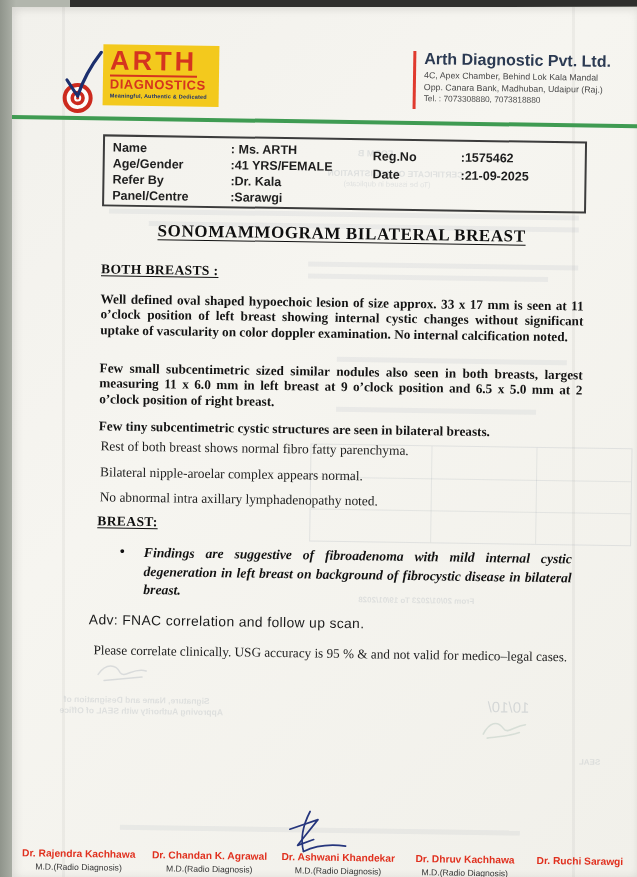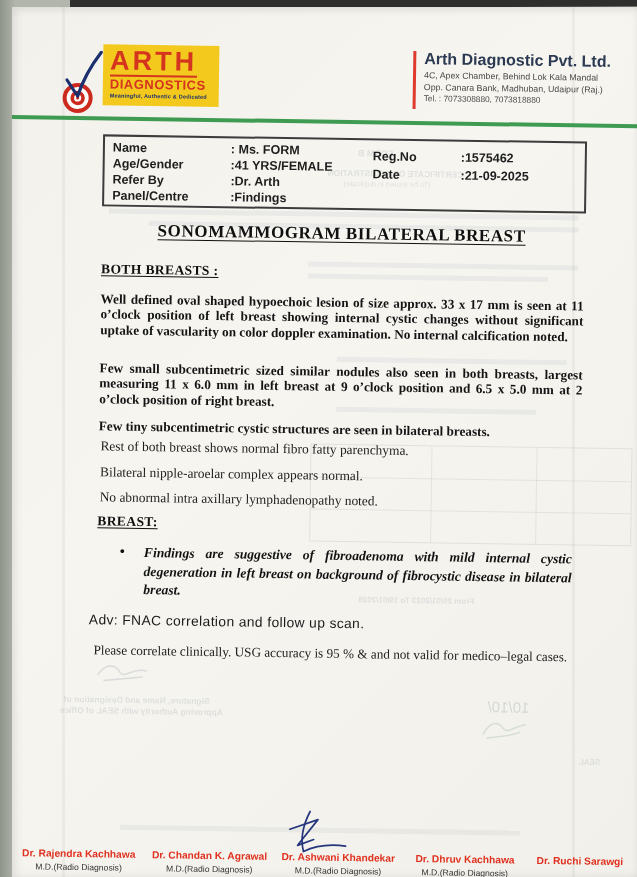--- a/index.html
+++ b/index.html
@@ -128,24 +128,24 @@
     <div class="ghost" style="left:578px;top:742px;font-size:8px;font-weight:bold;">SEAL</div>
     <div class="ghost" style="left:486px;top:684px;font-size:15px;opacity:0.22;">10/10/</div>
     <div class="ghost-scribble" style="left:478px;top:702px;opacity:0.18;">
       <svg width="50" height="26" viewBox="0 0 50 26">
           <path d="M4 18 C10 6 18 4 24 12 C28 18 34 10 46 8 M8 22 C18 20 30 20 40 16" stroke="#5f8a7a" stroke-width="1.6" fill="none" stroke-linecap="round"></path>
         </svg>
     </div>
     <div class="ghost-bar" style="left:120px;top:816px;width:400px;height:5px;"></div>
 
     <div class="patient-box">
-      <div class="pfield" style="left:8px;top:3px;"><span class="plabel" style="width:118px;display:inline-block;">Name</span><span class="pvalue">: Ms. FORM</span></div>
+      <div class="pfield" style="left:8px;top:3px;"><span class="plabel" style="width:118px;display:inline-block;">Name</span><span class="pvalue">: Ms. ARTH</span></div>
       <div class="pfield" style="left:8px;top:19px;"><span class="plabel" style="width:118px;display:inline-block;">Age/Gender</span><span class="pvalue">:41 YRS/FEMALE</span></div>
-      <div class="pfield" style="left:8px;top:35px;"><span class="plabel" style="width:118px;display:inline-block;">Refer By</span><span class="pvalue">:Dr. Arth</span></div>
-      <div class="pfield" style="left:8px;top:51px;"><span class="plabel" style="width:118px;display:inline-block;">Panel/Centre</span><span class="pvalue">:Findings</span></div>
+      <div class="pfield" style="left:8px;top:35px;"><span class="plabel" style="width:118px;display:inline-block;">Refer By</span><span class="pvalue">:Dr. Kala</span></div>
+      <div class="pfield" style="left:8px;top:51px;"><span class="plabel" style="width:118px;display:inline-block;">Panel/Centre</span><span class="pvalue">:Sarawgi</span></div>
       <div class="pfield" style="left:268px;top:8px;"><span class="plabel" style="width:88px;display:inline-block;">Reg.No</span><span class="pvalue">:1575462</span></div>
       <div class="pfield" style="left:268px;top:26px;"><span class="plabel" style="width:88px;display:inline-block;">Date</span><span class="pvalue">:21-09-2025</span></div>
     </div>
 
     <div class="title">SONOMAMMOGRAM BILATERAL BREAST</div>
 
     <div class="sec-head" style="top:253px;">BOTH BREASTS :</div>
 
     <div class="para" style="top:283px;">Well defined oval shaped hypoechoic lesion of size approx. 33 x 17 mm is seen at 11 o’clock position of left breast showing internal cystic changes without significant uptake of vascularity on color doppler examination. No internal calcification noted.</div>
     <div class="para" style="top:352px;">Few small subcentimetric sized similar nodules also seen in both breasts, largest measuring 11 x 6.0 mm in left breast at 9 o’clock position and 6.5 x 5.0 mm at 2 o’clock position of right breast.</div>

